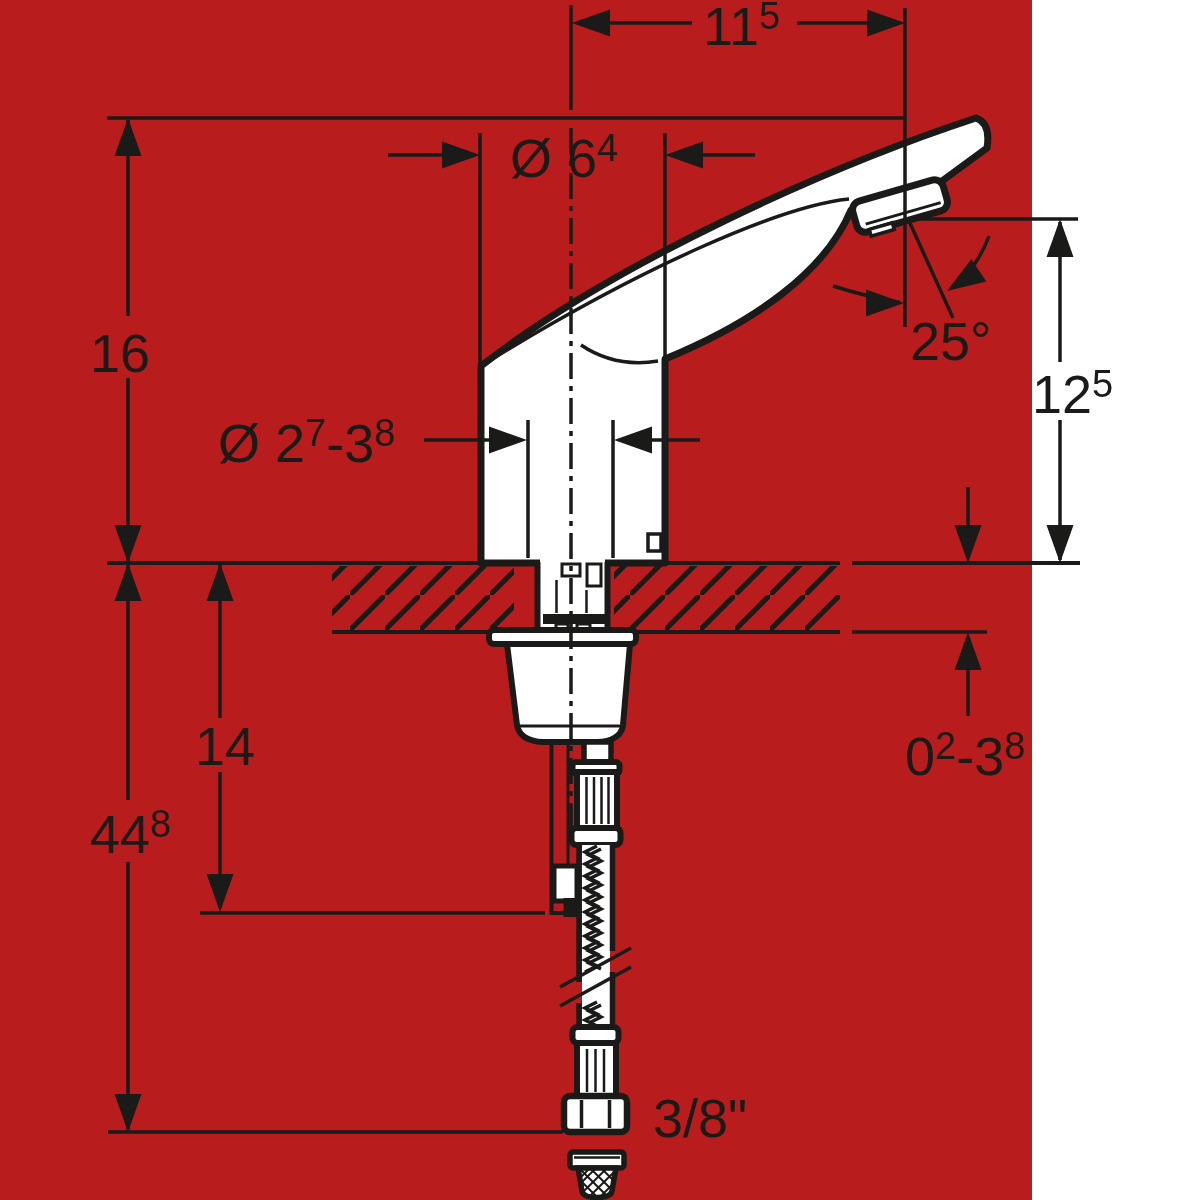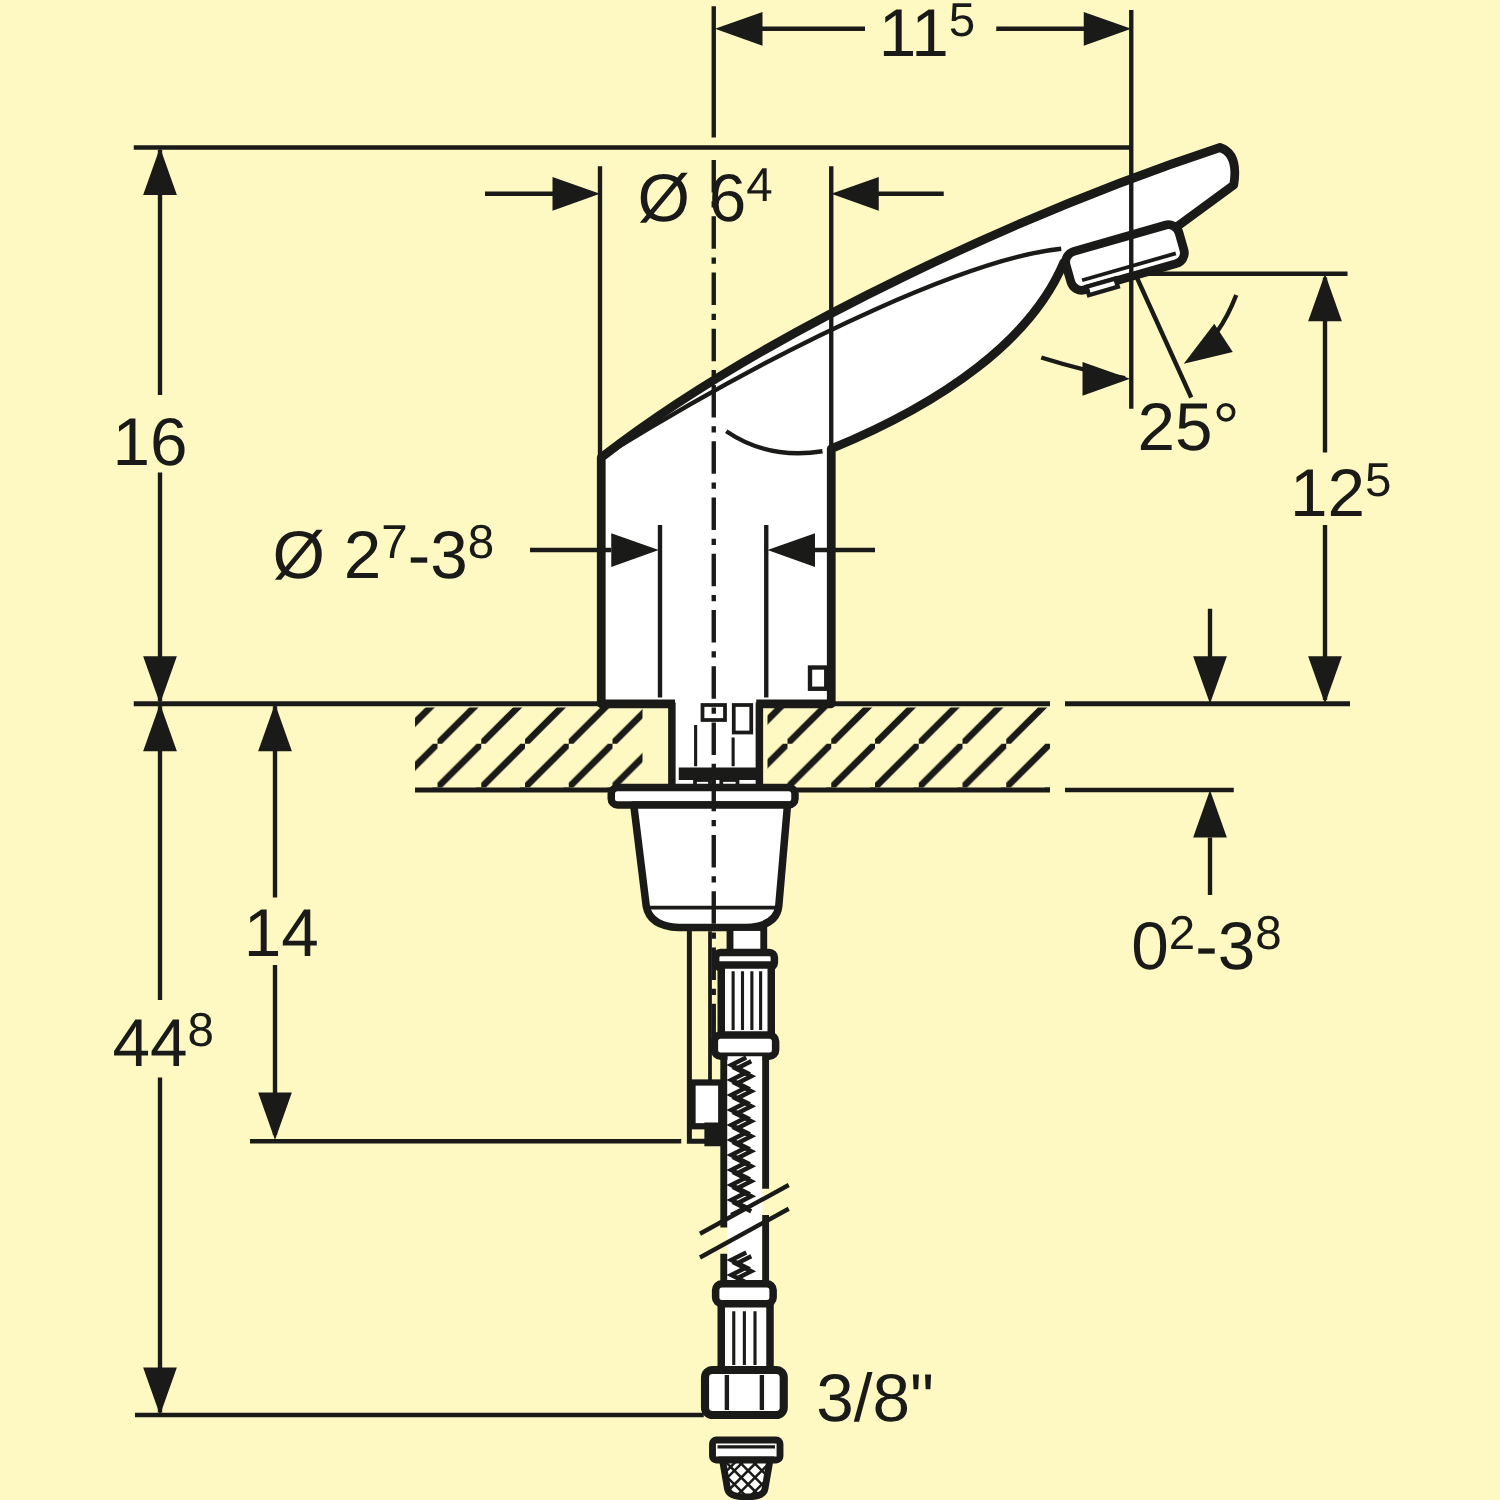--- a/index.html
+++ b/index.html
@@ -1,16 +1,16 @@
 <!DOCTYPE html>
 <html><head>
 <meta charset="utf-8">
 <style>
   html,body{margin:0;padding:0;background:#ffffff;}
-  #stage{width:1200px;height:1200px;position:relative;background:#fef9c3;}
+  #stage{width:1032px;height:1200px;position:relative;background:#b91c1c;}
   svg text{font-family:"Liberation Sans","DejaVu Sans",sans-serif;fill:#1a1a18;}
   .main-label{font-size:54px;}
   .thick{stroke:#1a1a18;stroke-width:7;fill:none;stroke-linejoin:round;stroke-linecap:round;}
   .thin{stroke:#1a1a18;stroke-width:3.5;fill:none;}
 </style>
 </head>
 <body>
 
 <div id="stage">
 <svg viewBox="0 0 1200 1200" width="1200" height="1200">

